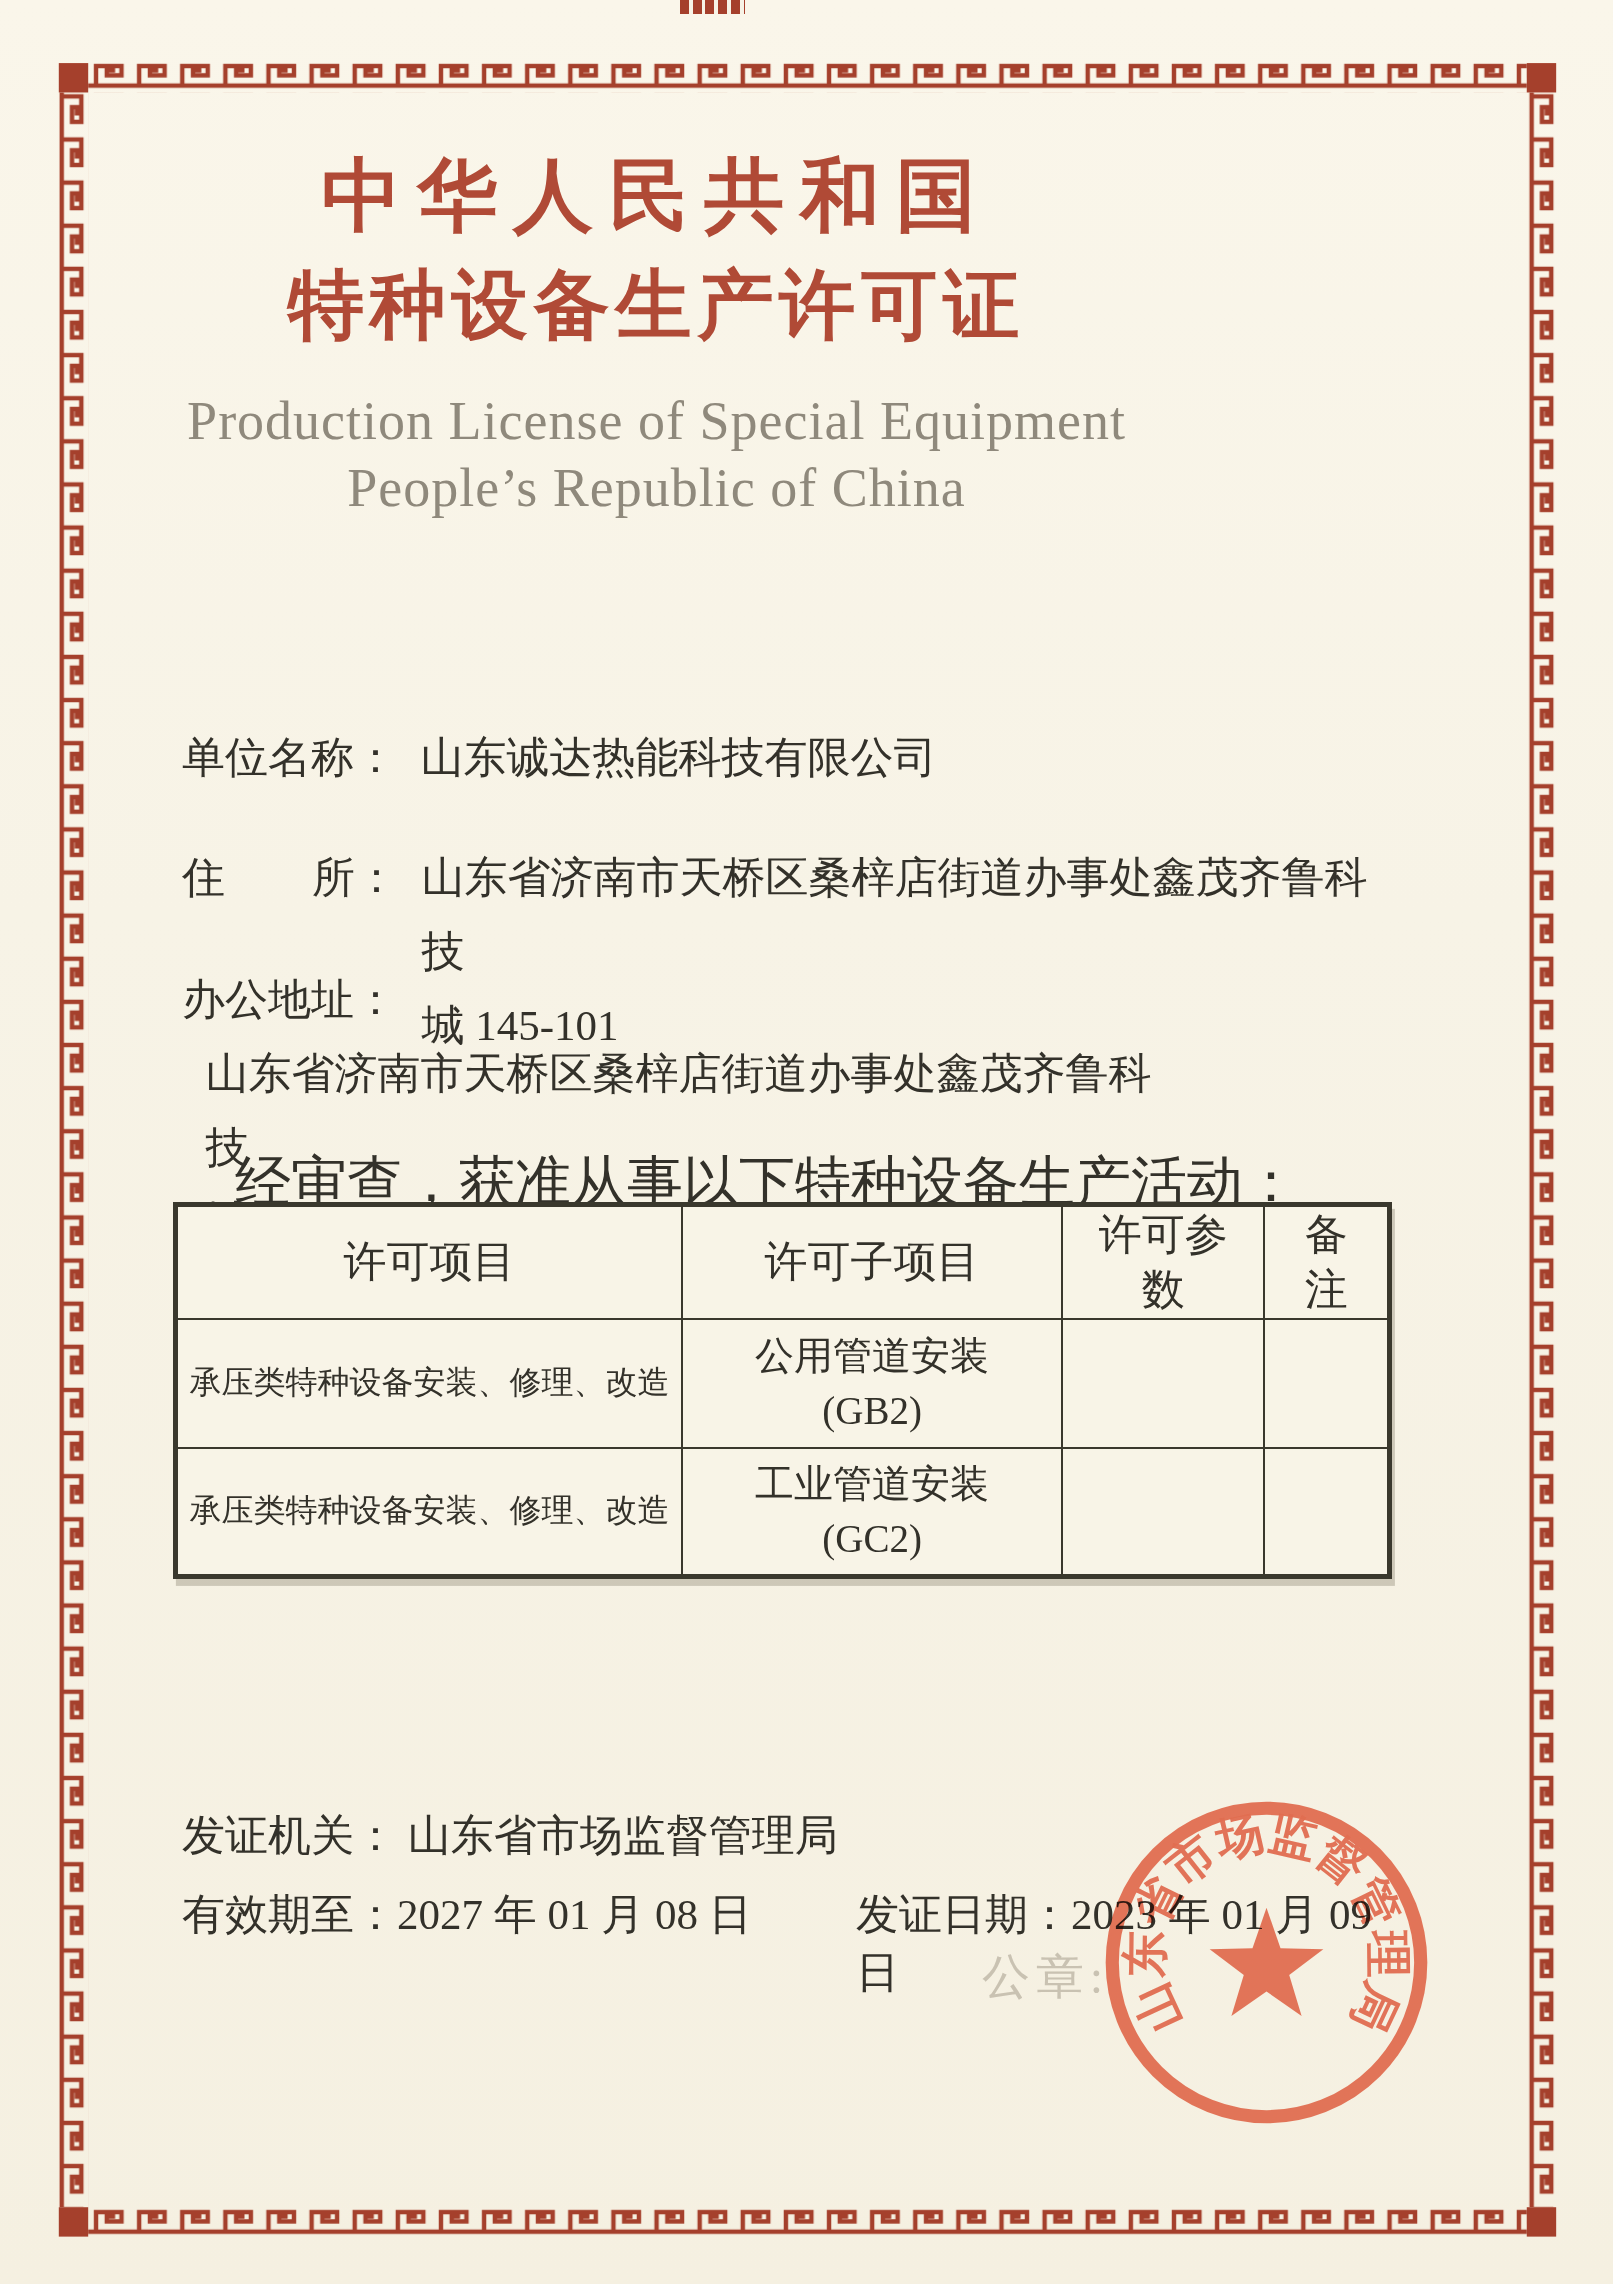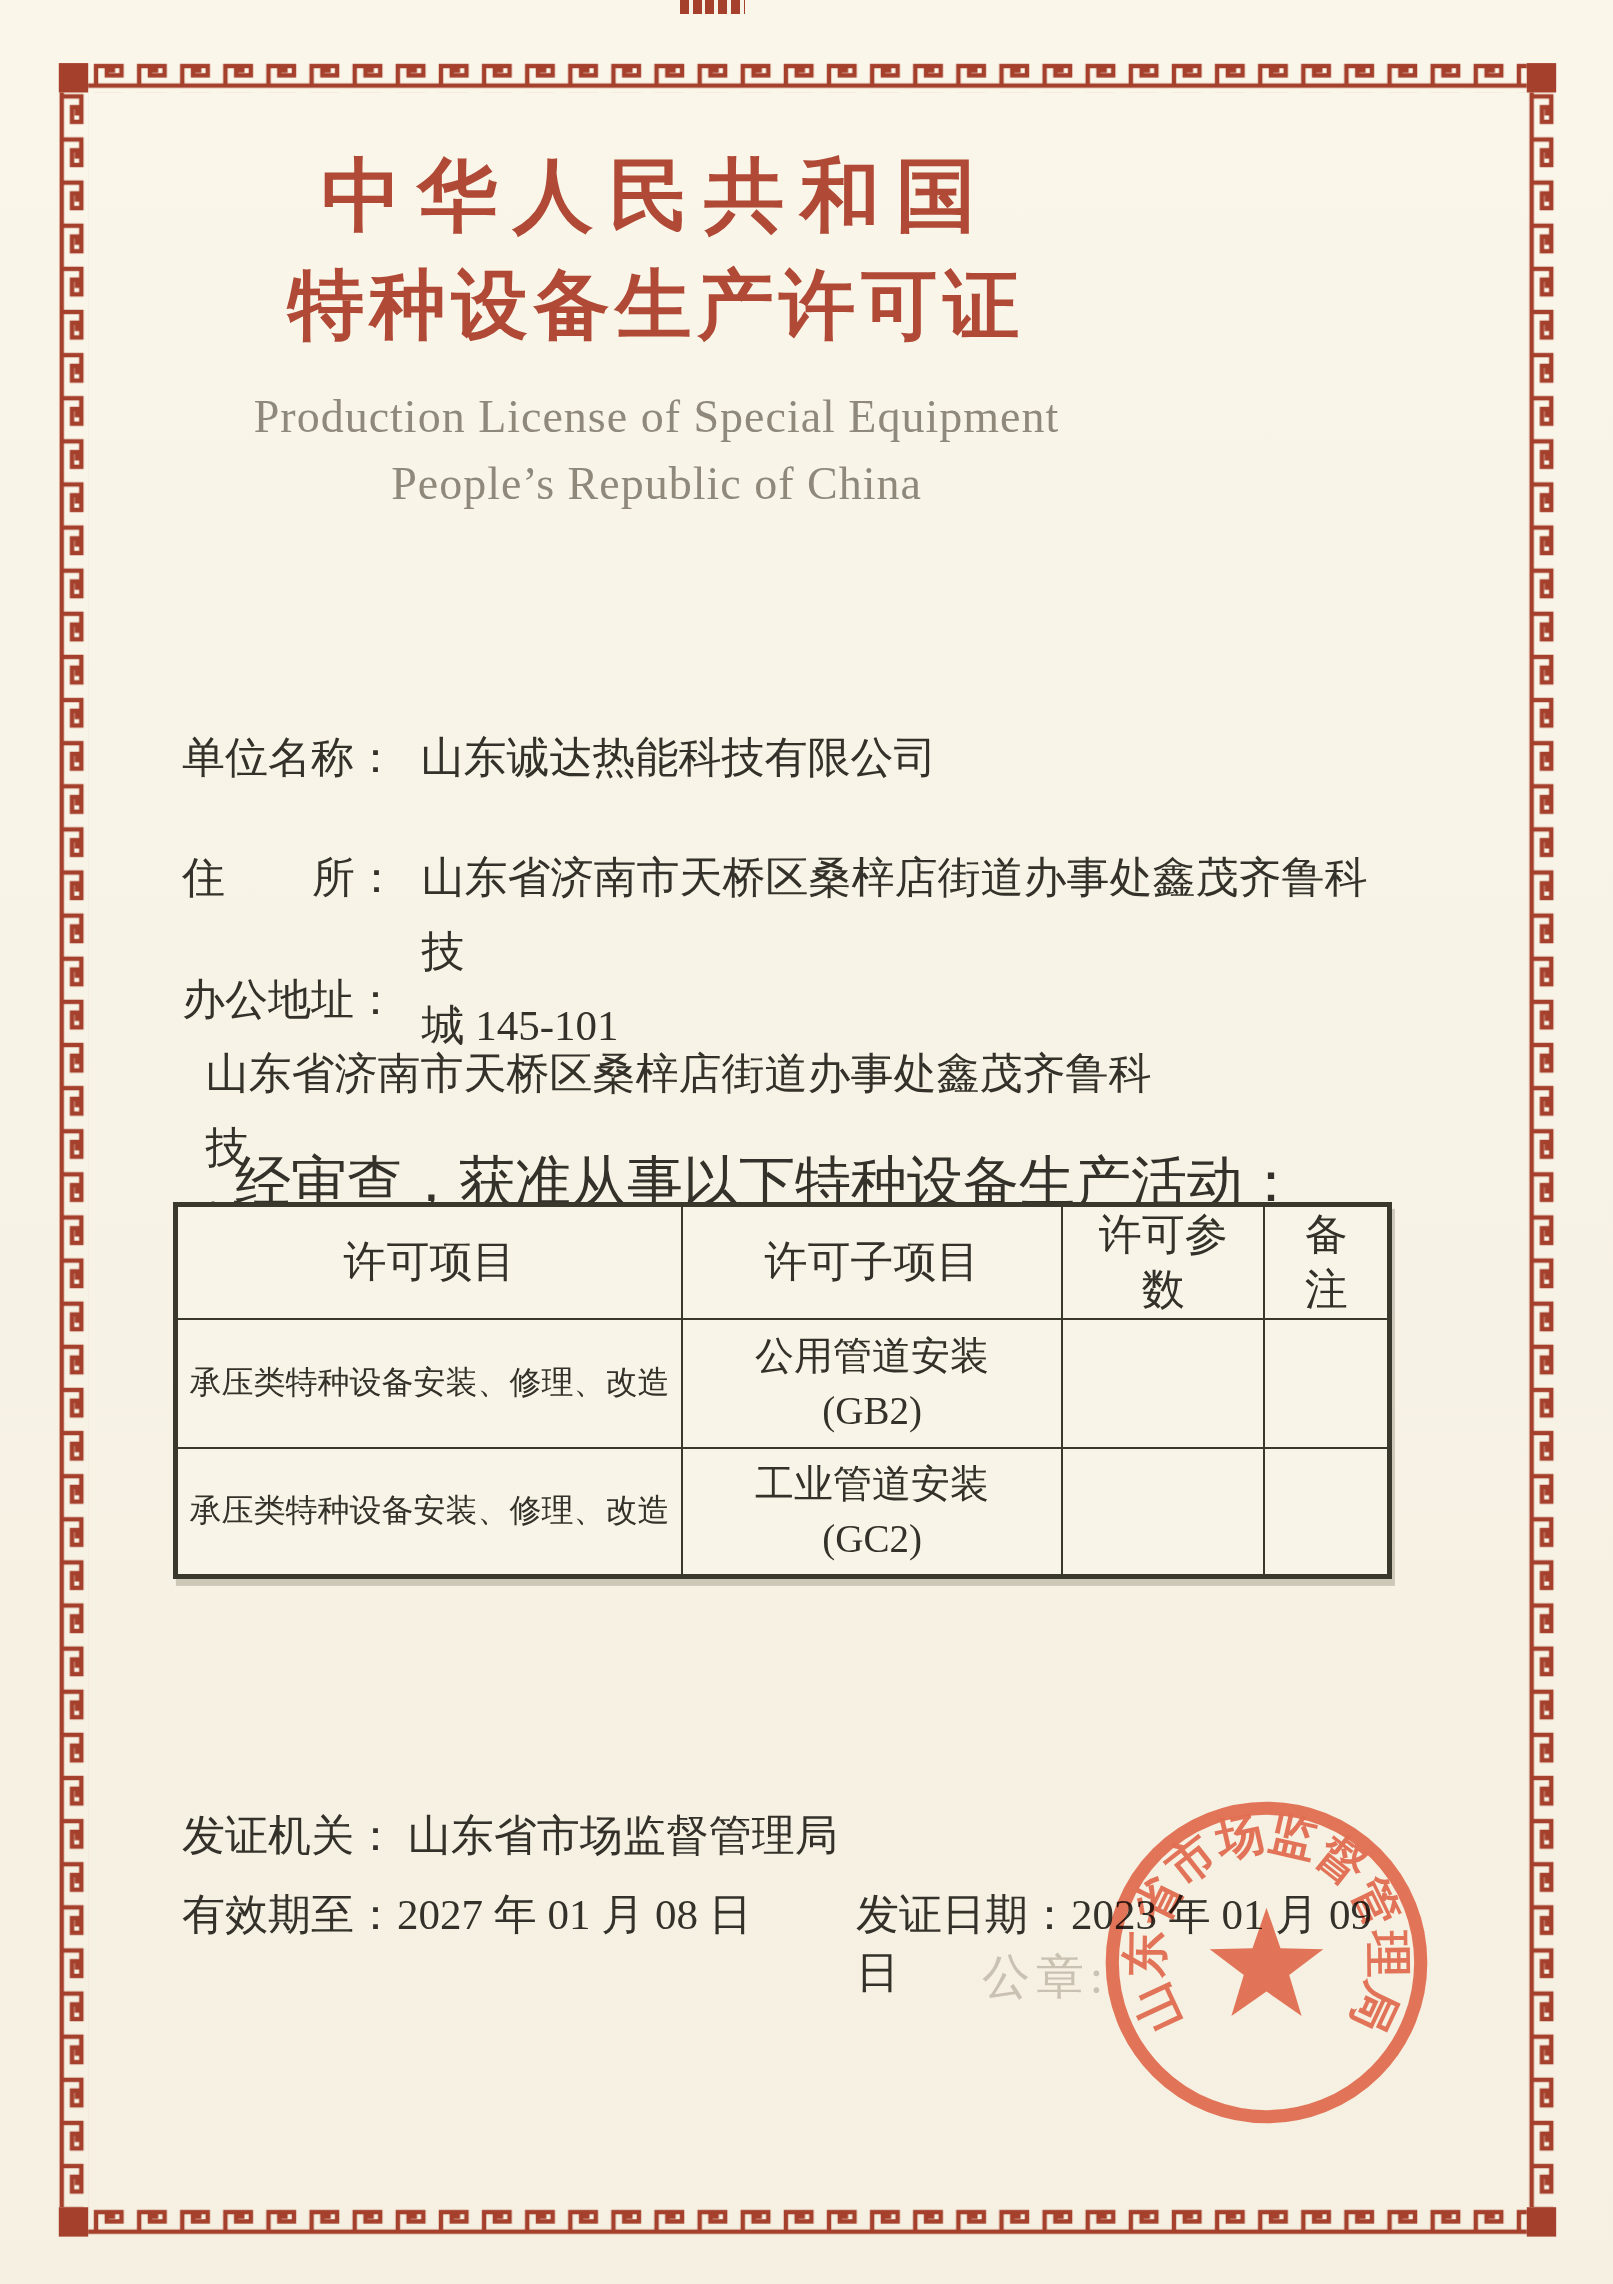--- a/index.html
+++ b/index.html
@@ -16,21 +16,21 @@
   
   .title-cn{
     left:0;width:1313px;text-align:center;
     font-family:"Liberation Sans","DejaVu Sans",sans-serif;
     font-weight:700;color:#b04a36;
   }
   .title1{top:143px;font-size:80px;letter-spacing:15.7px;}
   .title2{top:255px;font-size:76px;letter-spacing:5.9px;}
   .title-en{
     left:0;width:1313px;text-align:center;
-    color:#8f897c;font-size:46px;letter-spacing:1px;
+    color:#8f897c;font-size:54px;letter-spacing:1px;
   }
   .eng1{top:390px;}
   .eng2{top:457px;}
   
   .serial{top:598px;left:992px;font-size:43px;}
   .serial .num{font-family:"Liberation Serif","DejaVu Serif",serif;letter-spacing:2px;}
   
   .field{font-size:43px;line-height:74px;display:flex;align-items:flex-start;}
   .f-company{top:721px;left:182px;}
   .f-residence{top:841px;left:182px;}

